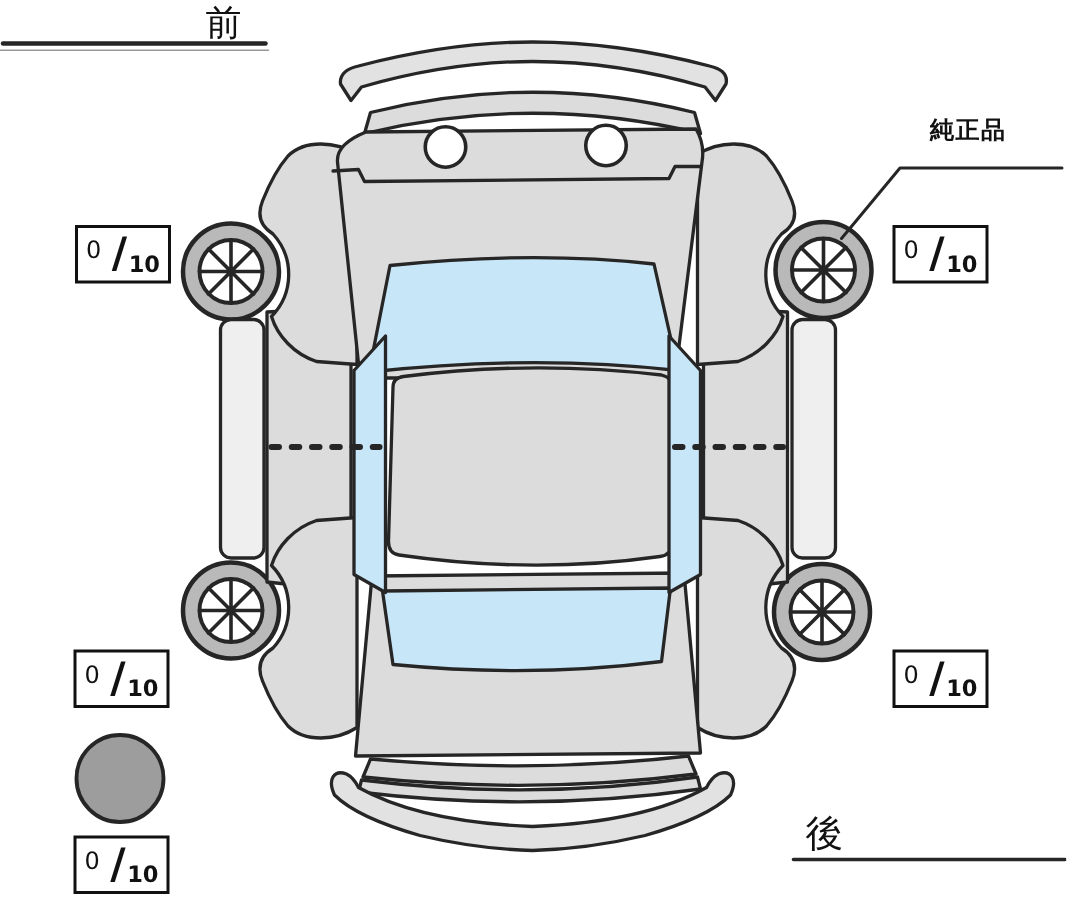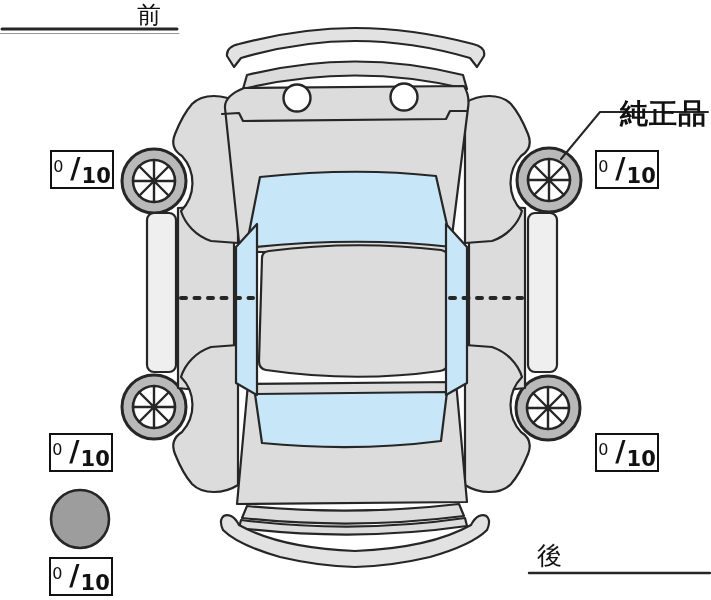--- a/index.html
+++ b/index.html
@@ -1,27 +1,27 @@
 <!DOCTYPE html>
 <html><head>
 <meta charset="utf-8">
 <style>
   html,body{margin:0;padding:0;background:#fff;}
   .stage{position:relative;width:711px;height:600px;background:#fff;overflow:hidden;
          font-family:"DejaVu Sans","Liberation Sans",sans-serif;color:#111;}
   .stage svg{position:absolute;left:0;top:0;}
   .lbl{position:absolute;line-height:1;white-space:nowrap;}
   .lbl-front{left:137px;top:3px;font-size:24px;}
-  .lbl-genuine{left:620px;top:100px;font-size:28px;font-weight:bold;letter-spacing:1px;}
+  .lbl-genuine{left:620px;top:80px;font-size:16px;font-weight:bold;letter-spacing:1px;font-family:Liberation Mono, monospace;}
   .lbl-rear{left:537px;top:543px;font-size:25px;}
   .tread-box{position:absolute;width:60px;height:35px;background:#fff;border:2px solid #111;
              display:flex;align-items:center;justify-content:center;}
   .tv{font-size:16px;transform:translateY(-3px);}
   .ts{font-size:28px;font-weight:bold;margin:0 1px 0 7px;transform:translateY(-1px);}
-  .tm{font-size:21px;font-weight:bold;transform:translateY(6px);}
+  .tm{font-size:15px;font-weight:bold;transform:translateY(6px);}
   .box-fl{left:50px;top:150px;}
   .box-fr{left:595px;top:150px;}
   .box-rl{left:49px;top:433px;}
   .box-rr{left:595px;top:433px;}
   .box-sp{left:49px;top:557px;}
 </style>
 </head>
 <body>
 
 <div class="stage">

